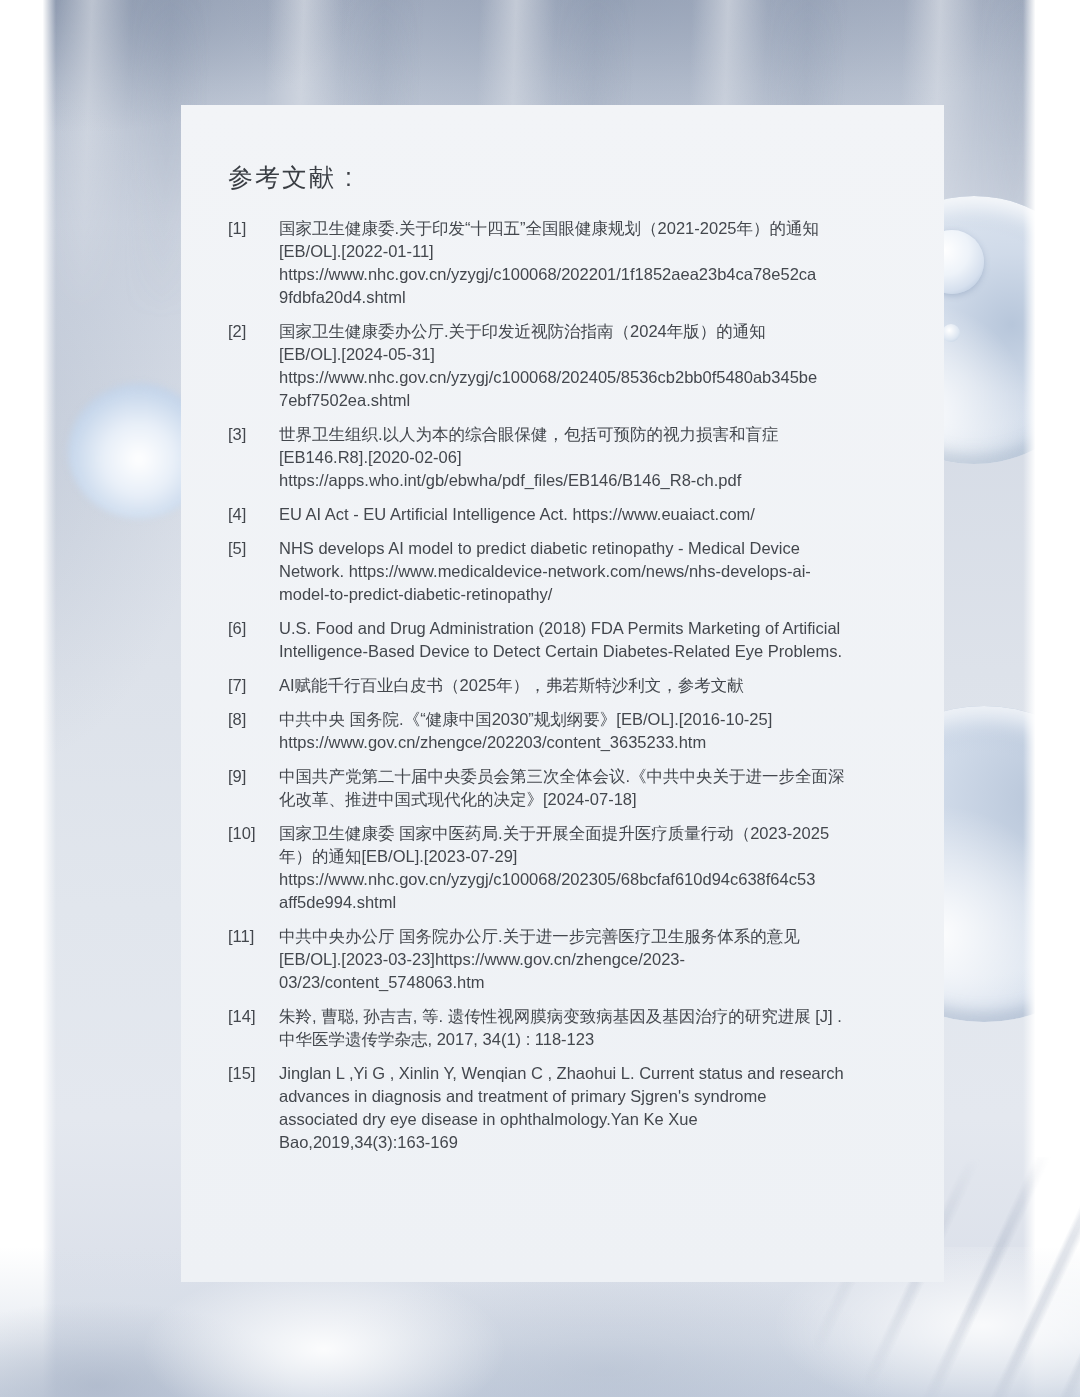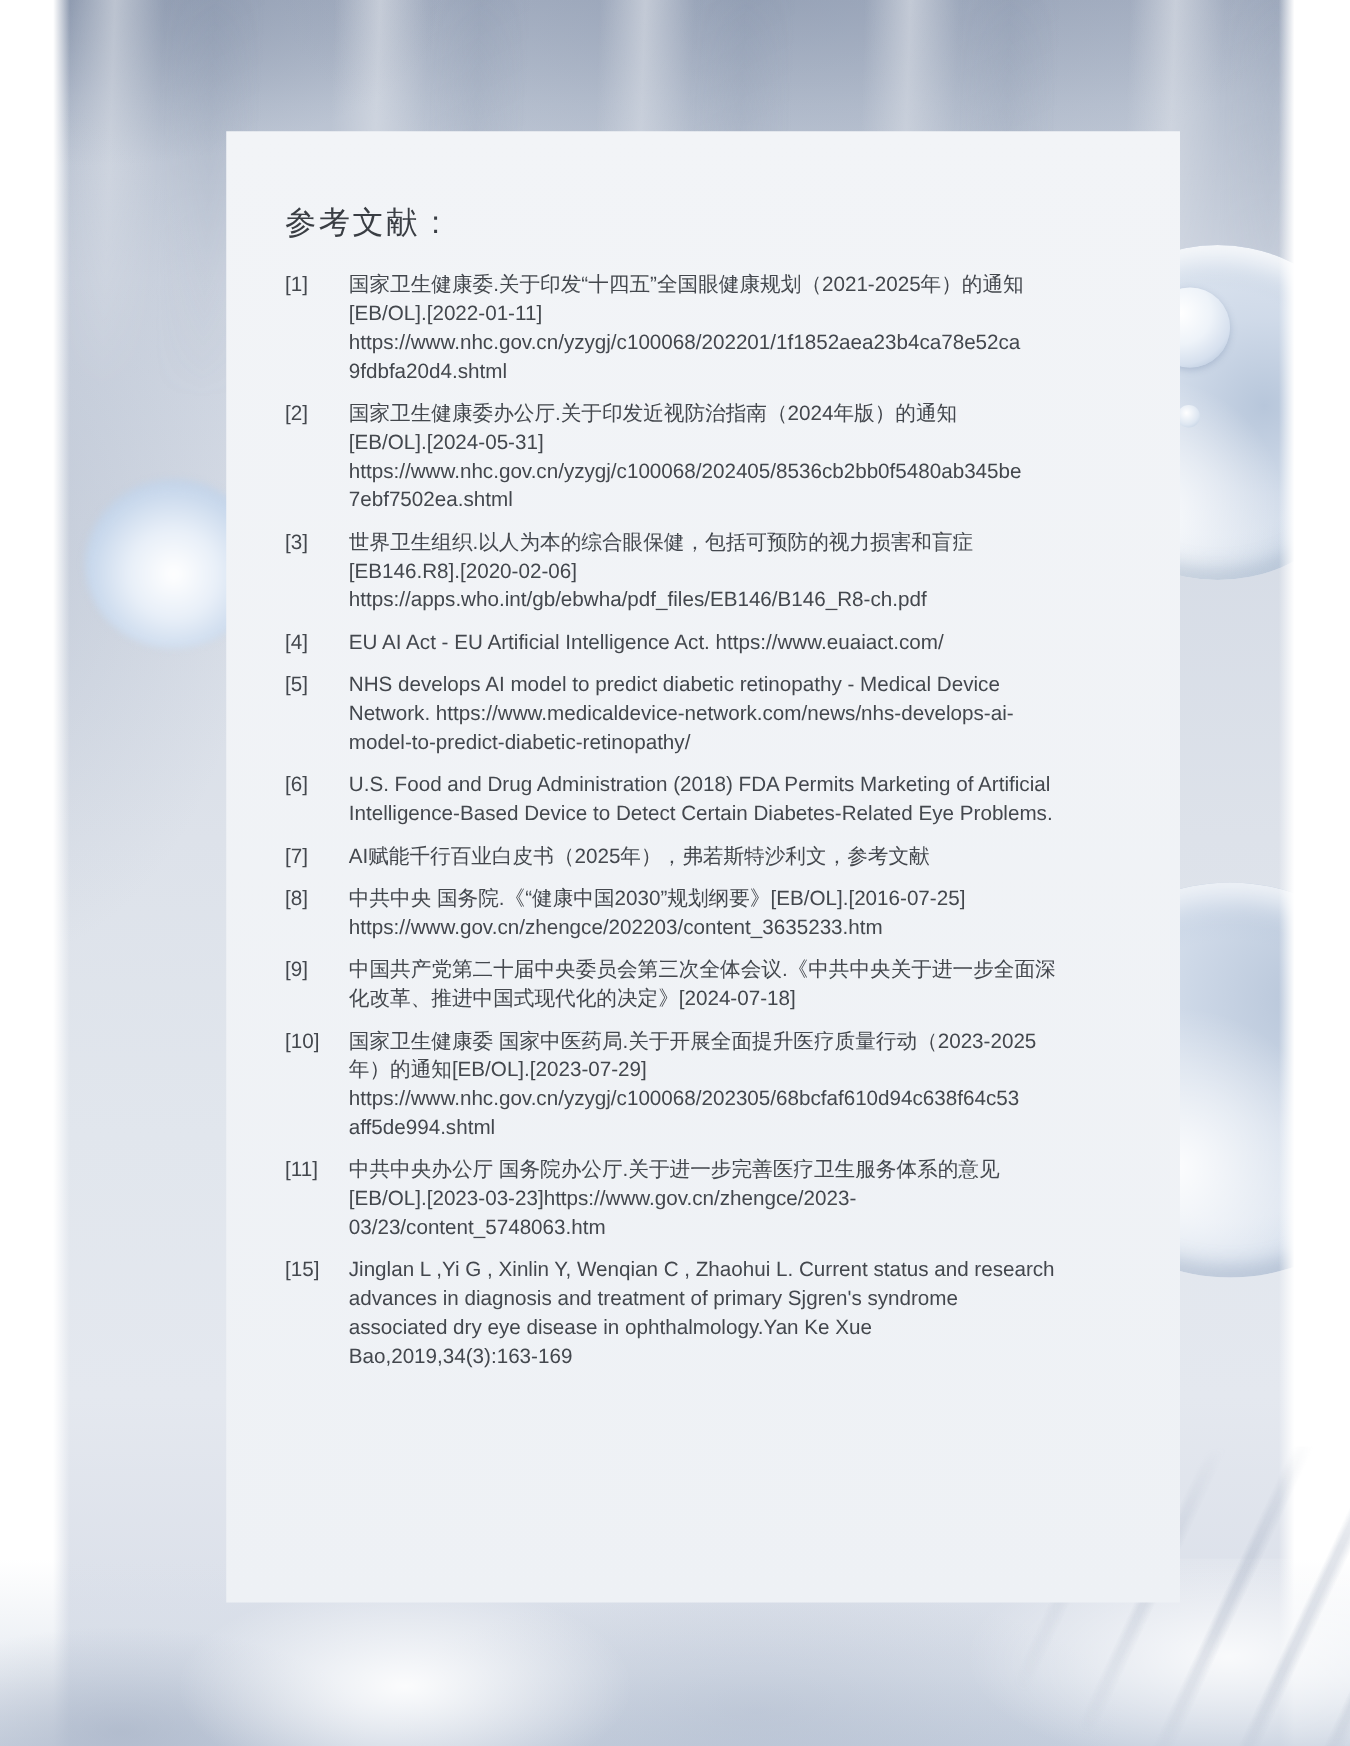--- a/index.html
+++ b/index.html
@@ -188,21 +188,21 @@
 Intelligence-Based Device to Detect Certain Diabetes-Related Eye Problems.</span>
   </li>
 
   <li class="ref-item">
     <span class="ref-num">[7]</span>
     <span class="ref-text">AI赋能千行百业白皮书（2025年），弗若斯特沙利文，参考文献</span>
   </li>
 
   <li class="ref-item">
     <span class="ref-num">[8]</span>
-    <span class="ref-text">中共中央 国务院.《“健康中国2030”规划纲要》[EB/OL].[2016-07-25]
+    <span class="ref-text">中共中央 国务院.《“健康中国2030”规划纲要》[EB/OL].[2016-10-25]
 https://www.gov.cn/zhengce/202203/content_3635233.htm</span>
   </li>
 
   <li class="ref-item">
     <span class="ref-num">[9]</span>
     <span class="ref-text">中国共产党第二十届中央委员会第三次全体会议.《中共中央关于进一步全面深
 化改革、推进中国式现代化的决定》[2024-07-18]</span>
   </li>
 
   <li class="ref-item">
@@ -215,20 +215,25 @@
 
   <li class="ref-item">
     <span class="ref-num">[11]</span>
     <span class="ref-text">中共中央办公厅 国务院办公厅.关于进一步完善医疗卫生服务体系的意见
 [EB/OL].[2023-03-23]https://www.gov.cn/zhengce/2023-
 03/23/content_5748063.htm</span>
   </li>
 
 
 
+  <li class="ref-item">
+    <span class="ref-num">[14]</span>
+    <span class="ref-text">朱羚, 曹聪, 孙吉吉, 等. 遗传性视网膜病变致病基因及基因治疗的研究进展 [J] .
+中华医学遗传学杂志, 2017, 34(1) : 118-123</span>
+  </li>
 
   <li class="ref-item">
     <span class="ref-num">[15]</span>
     <span class="ref-text">Jinglan L ,Yi G , Xinlin Y, Wenqian C , Zhaohui L. Current status and research
 advances in diagnosis and treatment of primary Sjgren's syndrome
 associated dry eye disease in ophthalmology.Yan Ke Xue
 Bao,2019,34(3):163-169</span>
   </li>
 </ol>
 </main>

